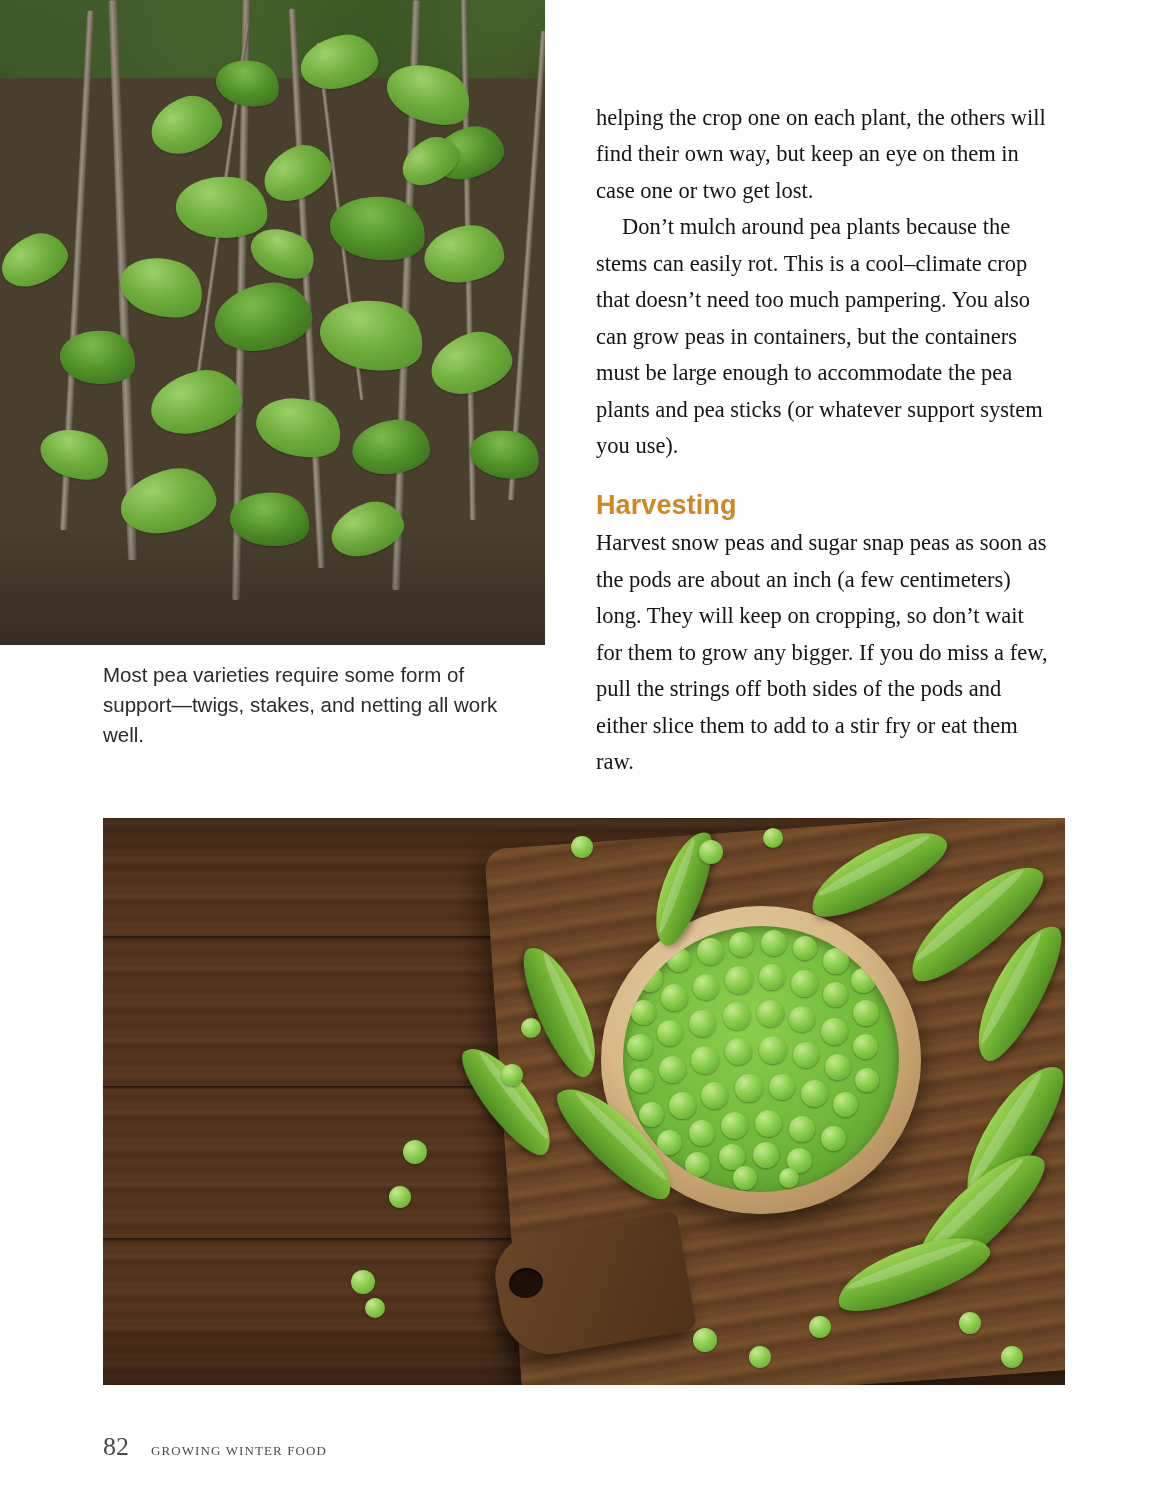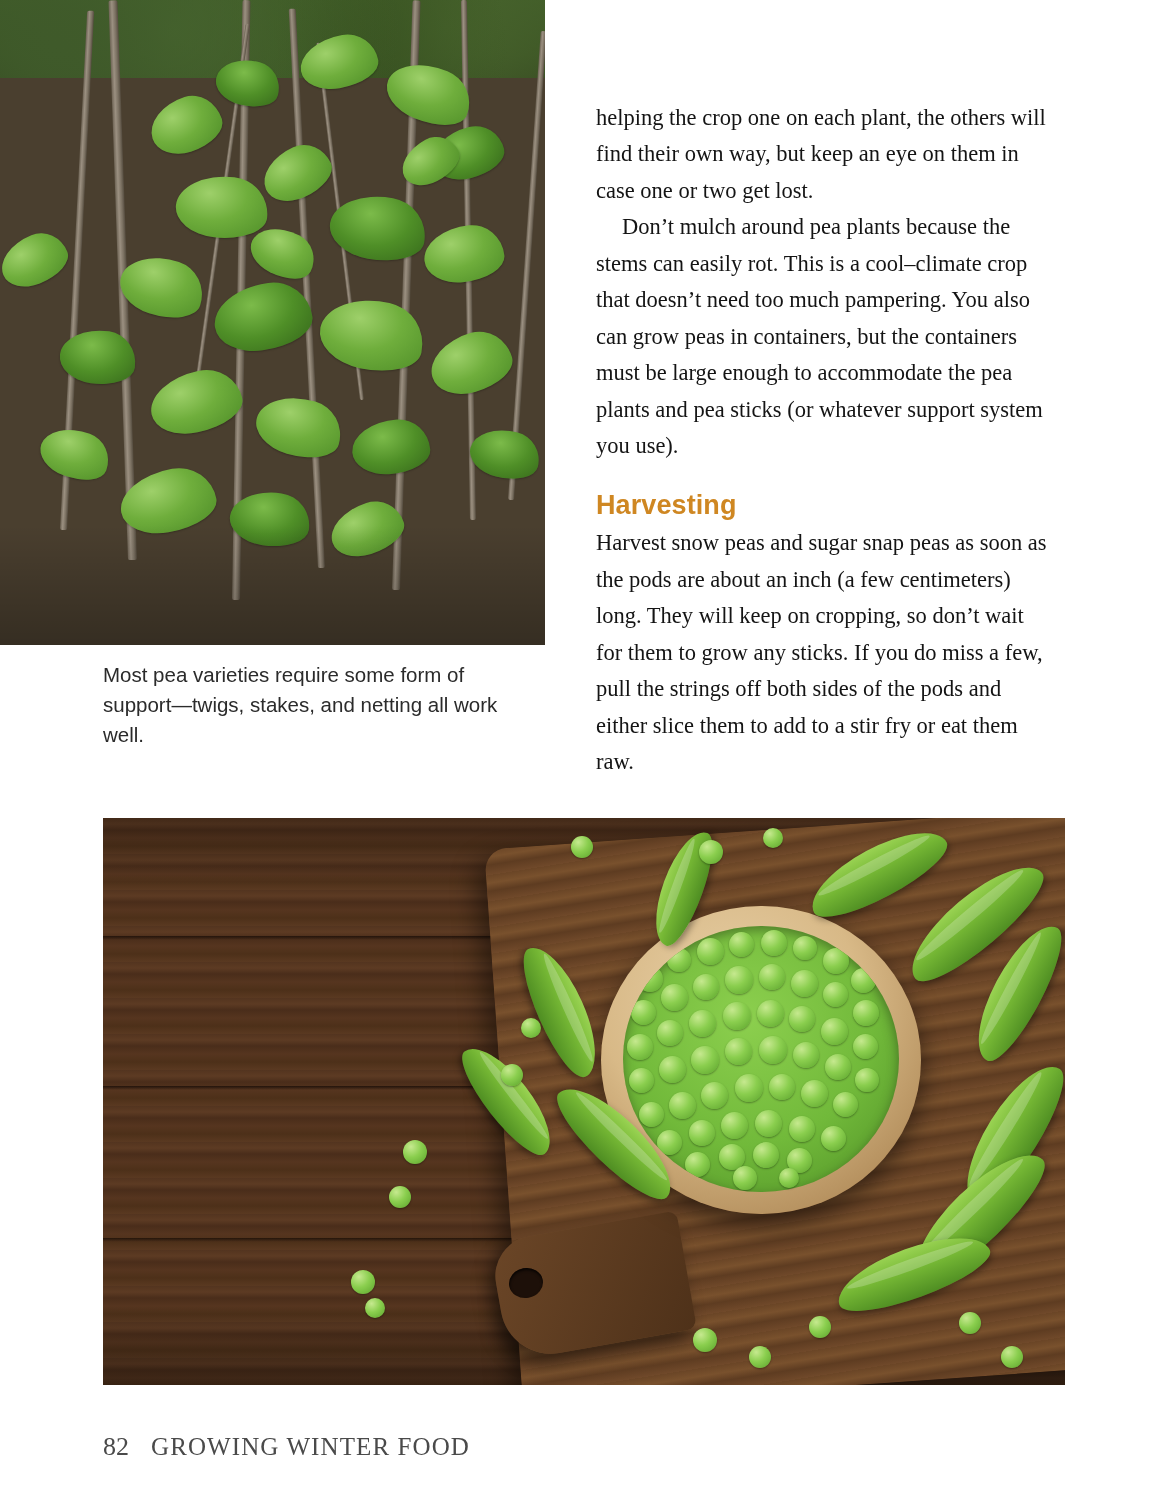--- a/index.html
+++ b/index.html
@@ -217,21 +217,21 @@
     top: 1432px;
     display: flex;
     align-items: baseline;
     gap: 22px;
   }
   .folio {
     font-size: 26px;
     color: #4a4a4a;
   }
   .runhead {
-    font-size: 25px;
+    font-size: 13px;
     letter-spacing: 1.1px;
     color: #4a4a4a;
   }
 </style>
 </head>
 <body>
 
 <div class="photo-peaplants">
   <div class="pp-soil"></div>
   <div class="pp-hedge"></div>
@@ -274,21 +274,21 @@
 
   <div class="pp-shadow-bottom"></div>
 </div>
 
 <div class="caption">Most pea varieties require some form of support—twigs, stakes, and netting all work well.</div>
 
 <div class="col-right">
   <p>helping the crop one on each plant, the others will find their own way, but keep an eye on them in case one or two get lost.</p>
   <p class="indent">Don’t mulch around pea plants because the stems can easily rot. This is a cool–climate crop that doesn’t need too much pampering. You also can grow peas in containers, but the containers must be large enough to accommodate the pea plants and pea sticks (or whatever support system you use).</p>
   <h2 class="section-head">Harvesting</h2>
-  <p>Harvest snow peas and sugar snap peas as soon as the pods are about an inch (a few centimeters) long. They will keep on cropping, so don’t wait for them to grow any sticks. If you do miss a few, pull the strings off both sides of the pods and either slice them to add to a stir fry or eat them raw.</p>
+  <p>Harvest snow peas and sugar snap peas as soon as the pods are about an inch (a few centimeters) long. They will keep on cropping, so don’t wait for them to grow any bigger. If you do miss a few, pull the strings off both sides of the pods and either slice them to add to a stir fry or eat them raw.</p>
 </div>
 
 <div class="photo-peabowl">
   <div class="wood"></div>
   <div class="plank-line" style="top:118px;"></div>
   <div class="plank-line" style="top:268px;"></div>
   <div class="plank-line" style="top:420px;"></div>
 
   <div class="board"></div>
   <div class="board-handle"></div>

